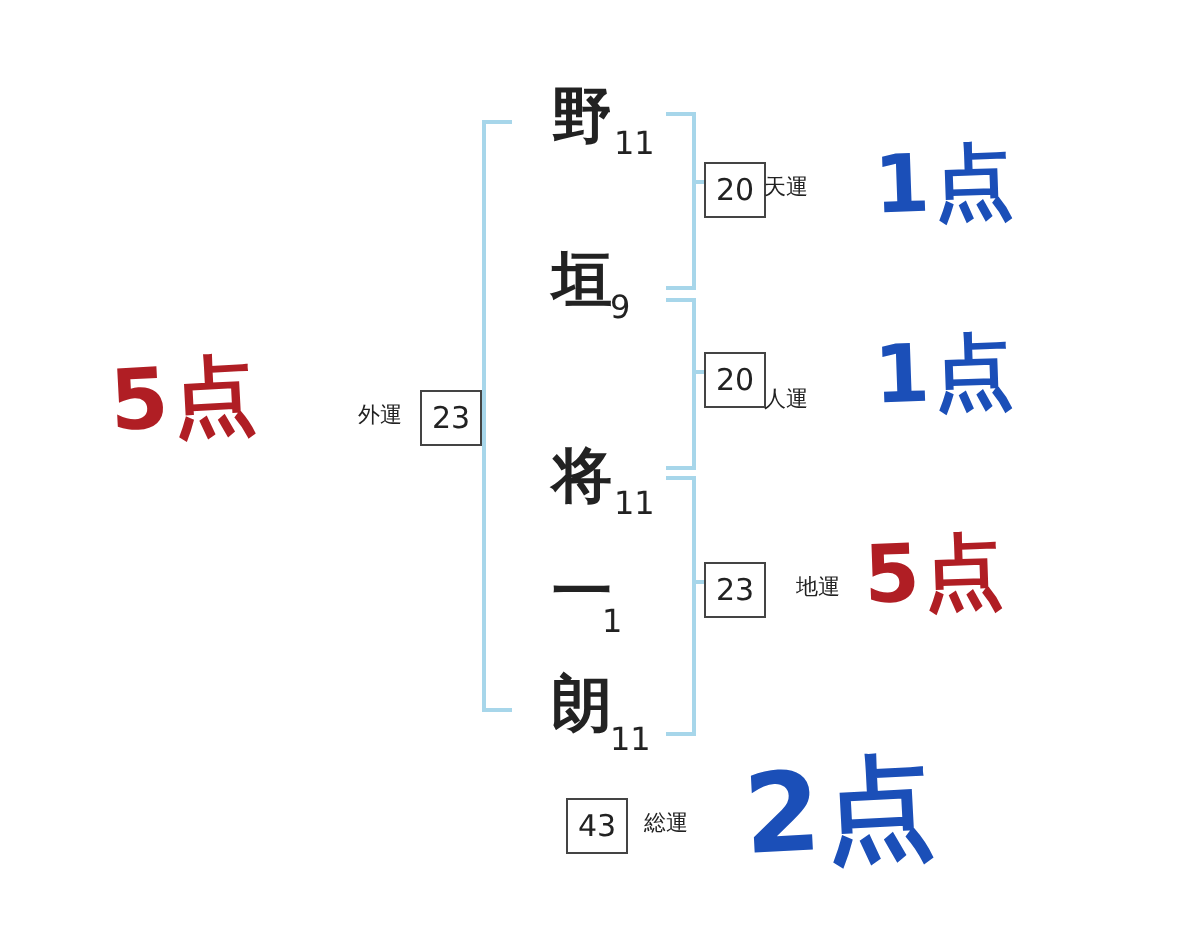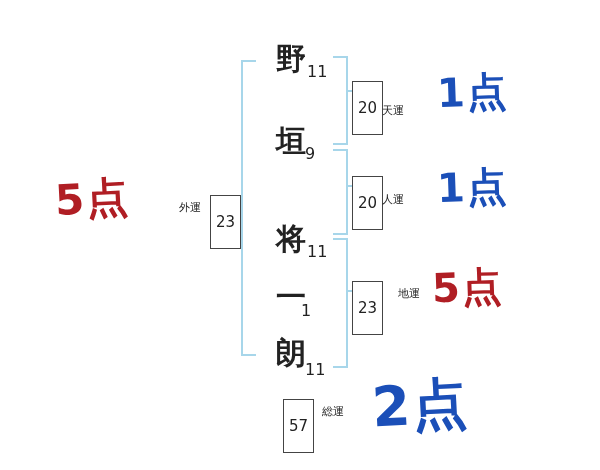--- a/index.html
+++ b/index.html
@@ -24,21 +24,21 @@
     color: var(--text, #222222);
     line-height: 1;
   }
   .fbox {
     position: absolute;
     border: 1.5px solid #444;
     background: #fff;
     color: var(--text, #222222);
     font-size: 15px;
     line-height: 18px;
-    padding: 17px 5px;
+    padding: 4px 5px;
   }
   .flabel {
     position: absolute;
     font-size: 11px;
     color: var(--text, #222222);
     line-height: 1;
   }
   .line {
     position: absolute;
     background: var(--bracket-blue, #a7d6ea);
@@ -96,32 +96,32 @@
   <div class="char" style="left:276px;top:224px">将</div>
   <div class="strokes" style="left:307px;top:244px">11</div>
 
   <div class="char" style="left:276px;top:282px">一</div>
   <div class="strokes" style="left:301px;top:303px">1</div>
 
   <div class="char" style="left:276px;top:338px">朗</div>
   <div class="strokes" style="left:305px;top:362px">11</div>
 
   <div class="fbox" style="left:352px;top:81px">20</div>
-  <div class="flabel" style="left:382px;top:105px">天運</div>
+  <div class="flabel" style="left:382px;top:88px">天運</div>
 
   <div class="fbox" style="left:352px;top:176px">20</div>
   <div class="flabel" style="left:382px;top:194px">人運</div>
 
   <div class="fbox" style="left:352px;top:281px">23</div>
   <div class="flabel" style="left:398px;top:288px">地運</div>
 
   <div class="flabel" style="left:179px;top:202px">外運</div>
   <div class="fbox" style="left:210px;top:195px">23</div>
 
-  <div class="fbox" style="left:283px;top:399px">57</div>
+  <div class="fbox" style="left:283px;top:399px">43</div>
   <div class="flabel" style="left:322px;top:406px">総運</div>
 
   <div class="score red" style="left:55px;top:178px;font-size:42px;transform:rotate(-3deg)">5点</div>
   <div class="score blue" style="left:437px;top:72px;font-size:40px;transform:rotate(-2deg)">1点</div>
   <div class="score blue" style="left:437px;top:167px;font-size:40px;transform:rotate(-2deg)">1点</div>
   <div class="score red" style="left:432px;top:267px;font-size:40px;transform:rotate(-2deg)">5点</div>
   <div class="score blue" style="left:372px;top:378px;font-size:55px;transform:rotate(-3deg)">2点</div>
 
 </div>
 

